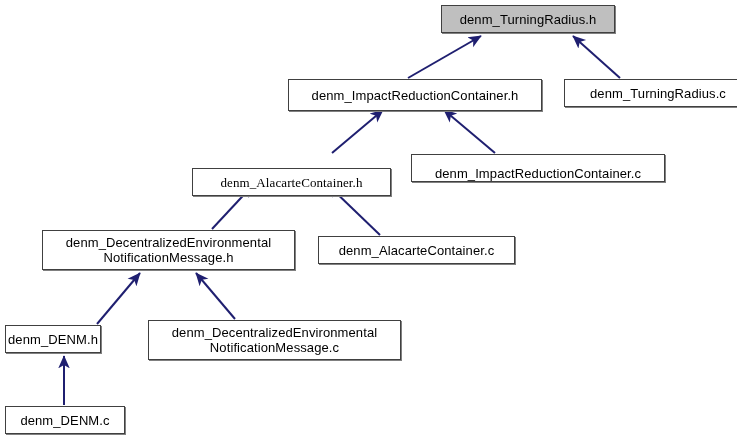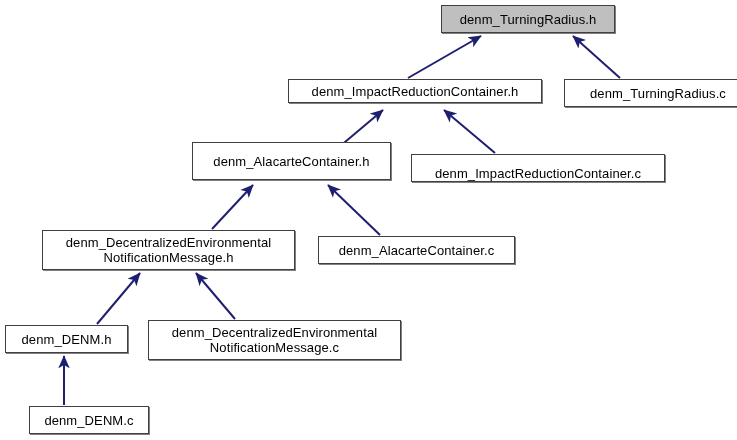--- a/index.html
+++ b/index.html
@@ -67,25 +67,25 @@
         <line x1="495" y1="153" x2="444" y2="110" stroke="#1f1f70" stroke-width="2" marker-end="url(#arrowhead)"></line>
         <line x1="212" y1="229" x2="253" y2="185" stroke="#1f1f70" stroke-width="2" marker-end="url(#arrowhead)"></line>
         <line x1="380" y1="235" x2="328" y2="185" stroke="#1f1f70" stroke-width="2" marker-end="url(#arrowhead)"></line>
         <line x1="97" y1="324" x2="140" y2="273" stroke="#1f1f70" stroke-width="2" marker-end="url(#arrowhead)"></line>
         <line x1="235" y1="319" x2="196" y2="273" stroke="#1f1f70" stroke-width="2" marker-end="url(#arrowhead)"></line>
         <line x1="64" y1="405" x2="64" y2="356" stroke="#1f1f70" stroke-width="2" marker-end="url(#arrowhead)"></line>
       </g>
   </svg>
   <div id="node-layer">
       <div class="node root" style="left: 441px; top: 5px; width: 174px; height: 28px;"><span class="node-label">denm_TurningRadius.h</span></div>
-      <div class="node" style="left: 288px; top: 79px; width: 254px; height: 24px;"><span class="node-label">denm_ImpactReductionContainer.h</span></div>
+      <div class="node" style="left: 288px; top: 79px; width: 254px; height: 32px;"><span class="node-label">denm_ImpactReductionContainer.h</span></div>
       <div class="node" style="left: 564px; top: 79px; width: 188px; height: 28px; text-align: center;"><span class="node-label">denm_TurningRadius.c</span></div>
-      <div class="node" style="left: 192px; top: 142px; width: 199px; height: 38px;"><span class="node-label">denm_AlacarteContainer.h</span></div>
+      <div class="node" style="left: 192px; top: 168px; width: 199px; height: 28px; font-family: Liberation Serif, serif;"><span class="node-label">denm_AlacarteContainer.h</span></div>
       <div class="node" style="left: 411px; top: 154px; width: 254px; height: 28px; align-items: flex-end;"><span class="node-label">denm_ImpactReductionContainer.c</span></div>
       <div class="node" style="left: 42px; top: 230px; width: 253px; height: 40px;"><span class="node-label">denm_DecentralizedEnvironmental
 NotificationMessage.h</span></div>
       <div class="node" style="left: 318px; top: 236px; width: 197px; height: 28px; text-align: right;"><span class="node-label">denm_AlacarteContainer.c</span></div>
-      <div class="node" style="left: 5px; top: 325px; width: 123px; height: 28px; text-align: center;"><span class="node-label">denm_DENM.h</span></div>
+      <div class="node" style="left: 5px; top: 325px; width: 96px; height: 28px; text-align: center;"><span class="node-label">denm_DENM.h</span></div>
       <div class="node" style="left: 148px; top: 320px; width: 253px; height: 40px;"><span class="node-label">denm_DecentralizedEnvironmental
 NotificationMessage.c</span></div>
-      <div class="node" style="left: 5px; top: 406px; width: 120px; height: 28px; margin-left: 24px;"><span class="node-label">denm_DENM.c</span></div>
+      <div class="node" style="left: 5px; top: 406px; width: 120px; height: 28px;"><span class="node-label">denm_DENM.c</span></div>
     </div>
 </div>
 
 </body></html>

